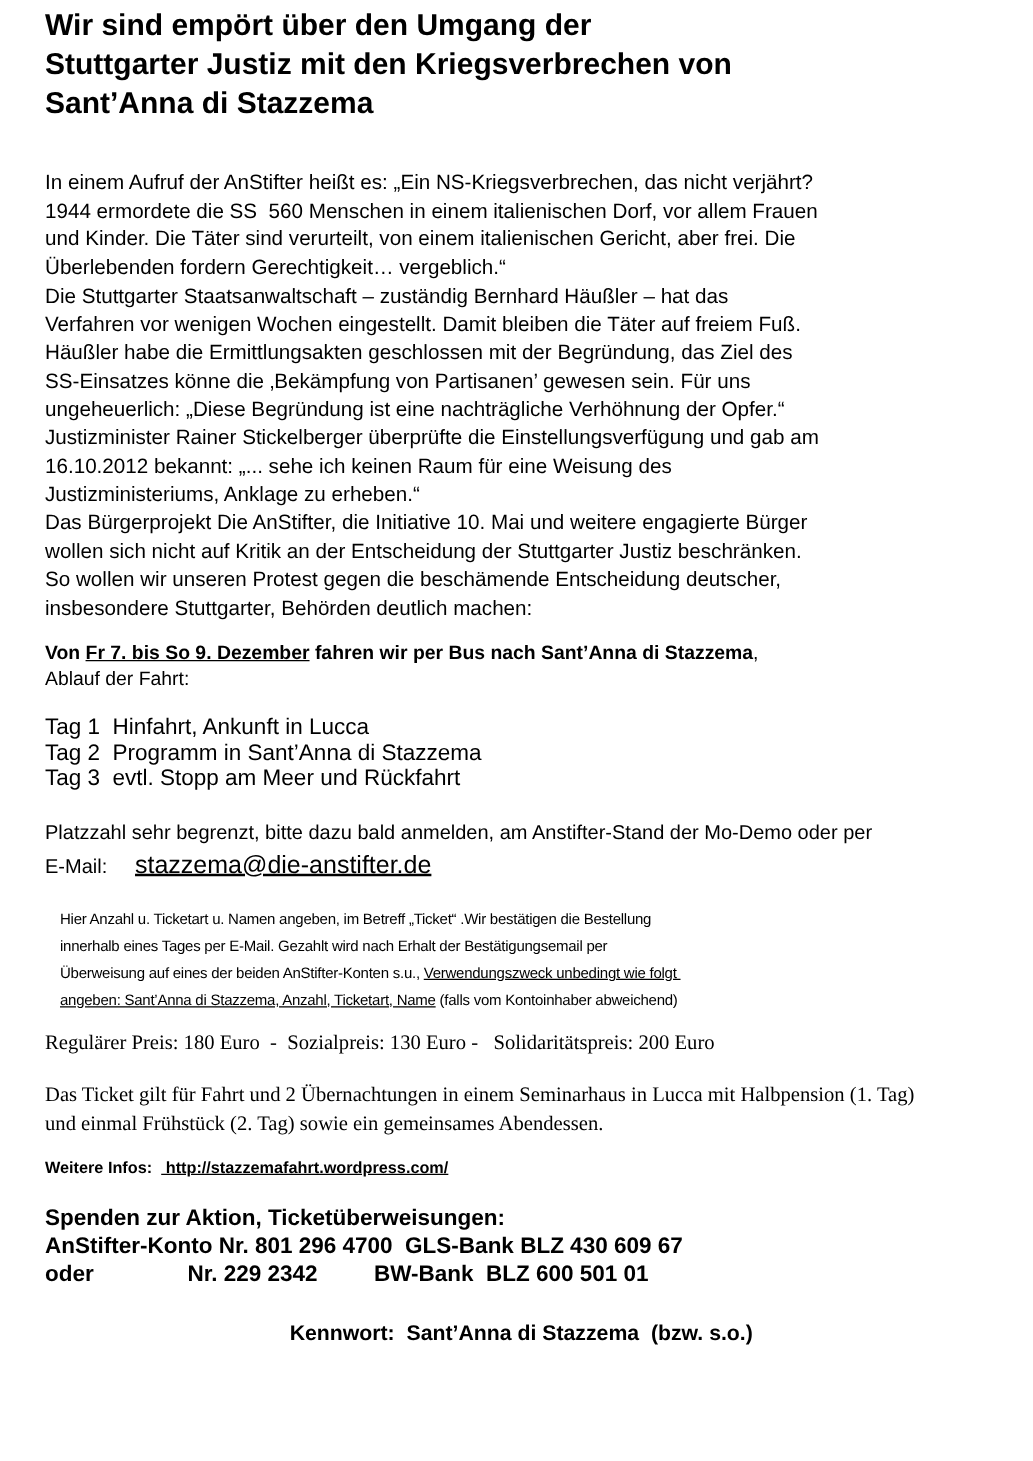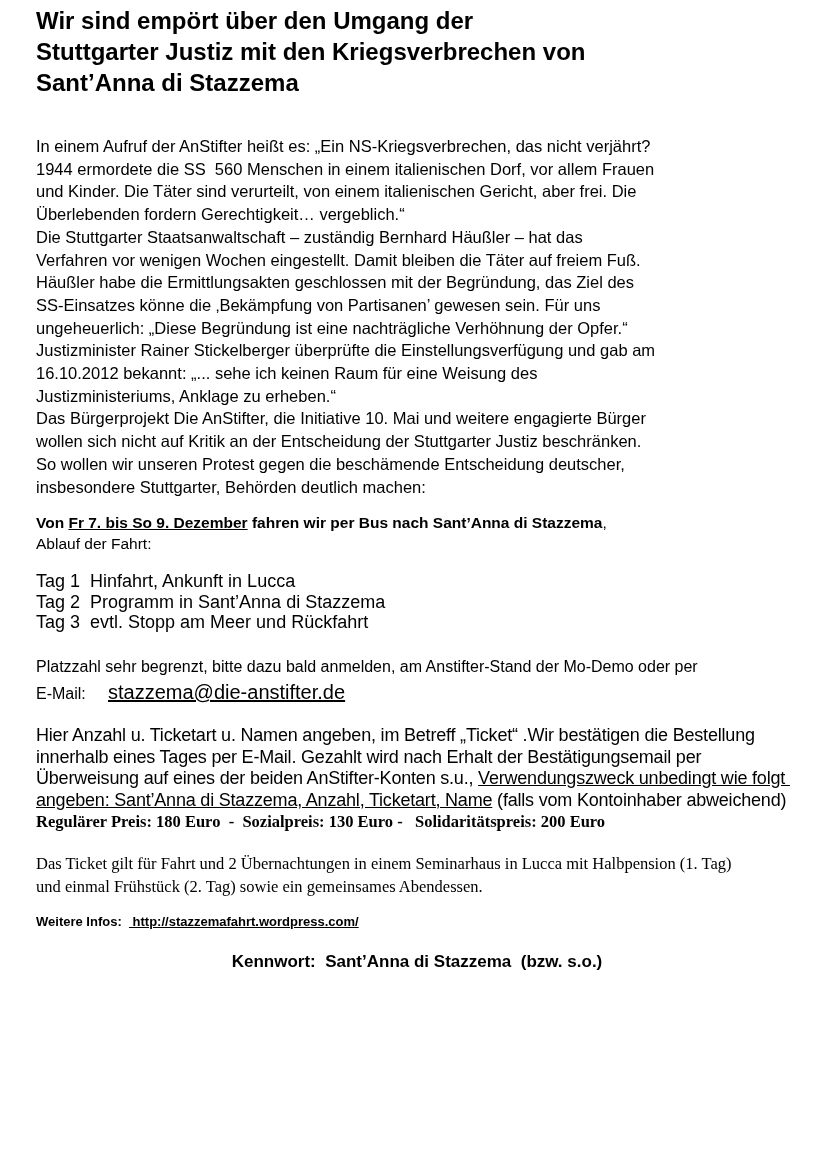--- a/index.html
+++ b/index.html
@@ -9,22 +9,22 @@
   }
   .page{padding:5px 28px 0 36px;}
   .pre{white-space:pre-wrap;}
   .doc-title{font-size:24px;line-height:31px;font-weight:bold;margin:0 0 37px 0;letter-spacing:0;}
   .doc-subtitle{font-size:23px;line-height:28px;font-weight:bold;margin:0 0 23px 0;}
   .intro{font-size:16.5px;line-height:22.7px;margin:0 0 15px 0;}
   .announce{font-size:15.5px;line-height:20.5px;margin:0 0 17px 0;}
   .days{font-size:18px;line-height:20.6px;margin:0 0 23px 0;}
   .register{font-size:16px;line-height:21px;margin:0 0 18px 0;}
   .register .email{font-size:20px;line-height:30px;}
-  .order{font-size:18px;line-height:21.5px;letter-spacing:-0.2px;margin:0;}
-  .prices{font-family:"Liberation Serif",serif;font-weight:bold;font-size:16.5px;line-height:21px;margin:0 0 21px 0;letter-spacing:0;}
+  .order{font-size:12px;line-height:21.5px;letter-spacing:-0.2px;margin:12px;}
+  .prices{font-family:"Liberation Serif",serif;font-weight:normal;font-size:16.5px;line-height:21px;margin:0 0 21px 0;letter-spacing:0;}
   .ticketnote{font-family:"Liberation Serif",serif;font-size:16.5px;line-height:22.5px;margin:0 0 13px 0;}
   .moreinfo{font-size:13px;line-height:21px;margin:0 0 19px 0;}
   .donations{font-size:18px;line-height:22.4px;font-weight:bold;margin:0 0 26px 0;}
   .password{font-size:17px;line-height:22px;font-weight:bold;margin:0;text-align:center;}
   .b{font-weight:bold;}
   .u{text-decoration:underline;}
 </style>
 </head>
 <body>
 
@@ -67,16 +67,19 @@
 <span>Überweisung auf eines der beiden AnStifter-Konten s.u., </span><span class="u">Verwendungszweck unbedingt wie folgt </span>
 <span class="u">angeben: Sant’Anna di Stazzema, Anzahl, Ticketart, Name</span><span> (falls vom Kontoinhaber abweichend)</span></div>
 
   <div class="prices pre">Regulärer Preis: 180 Euro  -  Sozialpreis: 130 Euro -   Solidaritätspreis: 200 Euro</div>
 
   <p class="ticketnote pre">Das Ticket gilt für Fahrt und 2 Übernachtungen in einem Seminarhaus in Lucca mit Halbpension (1. Tag)
 und einmal Frühstück (2. Tag) sowie ein gemeinsames Abendessen.</p>
 
   <p class="moreinfo pre"><span class="b">Weitere Infos:  </span><span class="b u url"> http://stazzemafahrt.wordpress.com/</span></p>
 
+  <div class="donations pre">Spenden zur Aktion, Ticketüberweisungen:
+AnStifter-Konto Nr. 801 296 4700  GLS-Bank BLZ 430 609 67
+oder               Nr. 229 2342         BW-Bank  BLZ 600 501 01</div>
 
   <p class="password pre">Kennwort:  Sant’Anna di Stazzema  (bzw. s.o.)</p>
 
 </div>
 
 </body></html>

